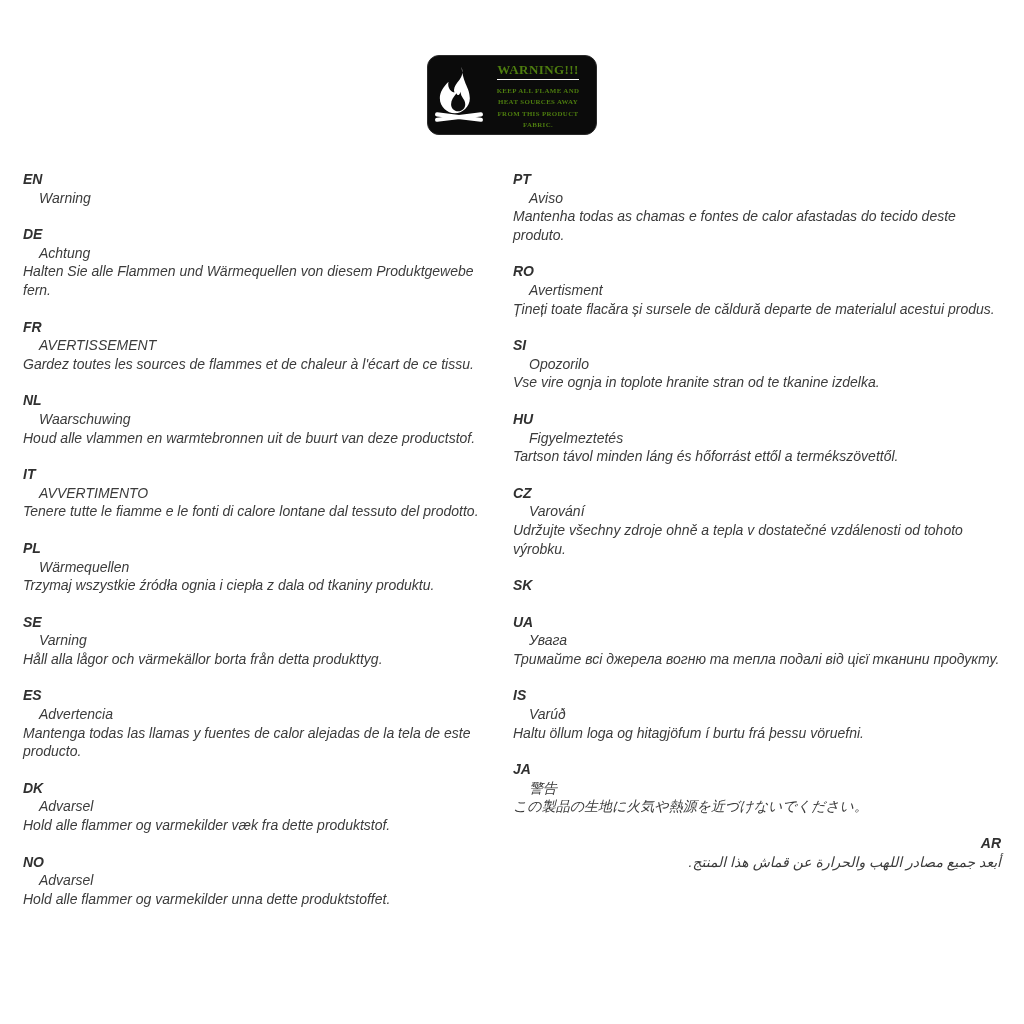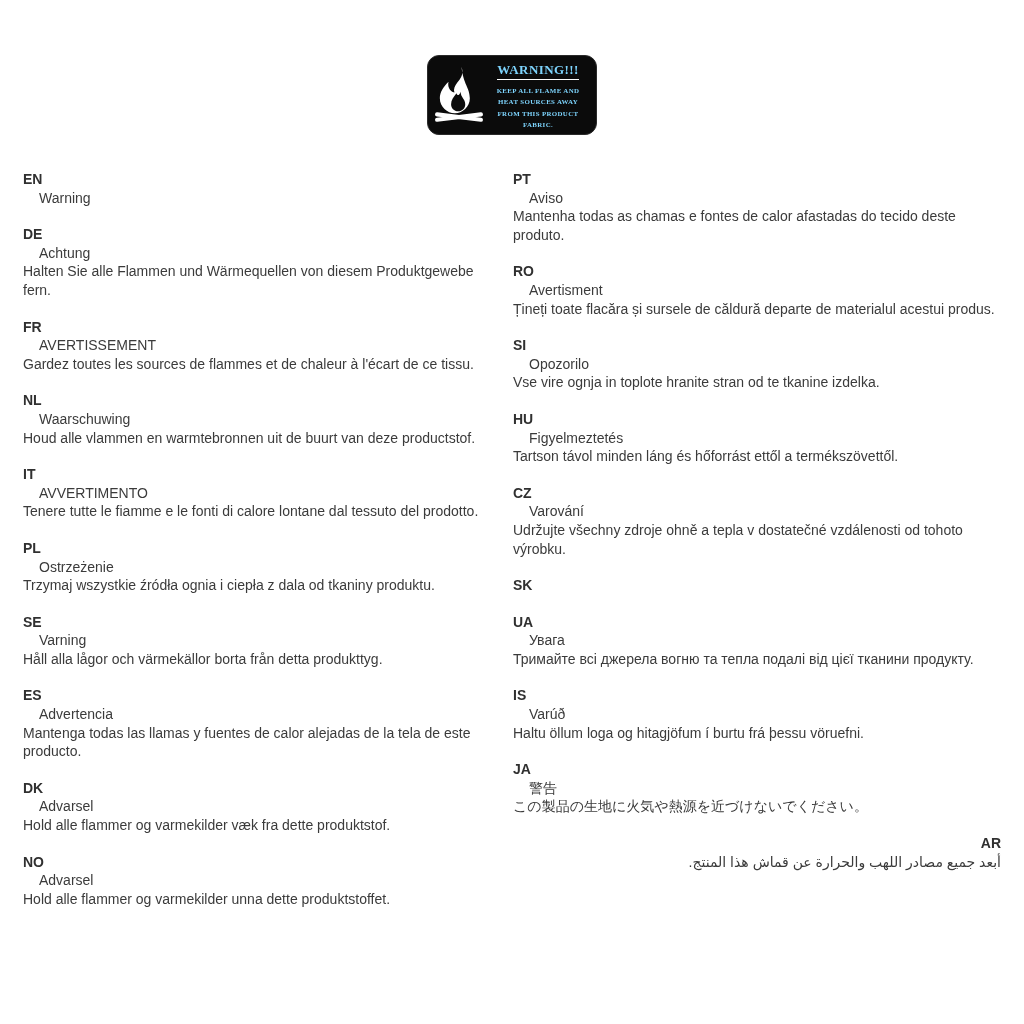--- a/index.html
+++ b/index.html
@@ -16,40 +16,40 @@
   .badge {
     position: absolute; top: 55px; left: 50%; transform: translateX(-50%);
     width: 170px; height: 80px;
     background: #0b0b0b;
     border: 1px solid #2a2a2a;
     border-radius: 12px;
     display: flex; align-items: center;
     padding: 6px 8px 6px 2px;
   }
   .badge-icon { width: 58px; height: 66px; flex: 0 0 58px; display: flex; align-items: center; justify-content: center; }
-  .badge-textblock { flex: 1; text-align: center; color: #7dd3fc; }
+  .badge-textblock { flex: 1; text-align: center; color: #4d7c0f; }
   .badge-title {
     display: inline-block;
     font-family: "Liberation Serif", "DejaVu Serif", serif;
     font-weight: bold; font-size: 13px; letter-spacing: 0.4px;
     border-bottom: 1.5px solid #ffffff;
     padding-bottom: 1px; margin-bottom: 5px;
   }
   .badge-line {
     font-family: "Liberation Serif", "DejaVu Serif", serif;
     font-weight: bold; font-size: 6.9px; letter-spacing: 0.35px;
     line-height: 1.6; white-space: nowrap;
   }
 
   
   .columns {
     position: absolute; top: 170px; left: 23px;
     display: flex; gap: 23px;
   }
-  .col { display: block; }
+  .col { display: block; font-style: italic; }
   .col-left  { width: 467px; }
   .col-right { width: 488px; }
 
   .entry { margin-bottom: 18px; font-size: 14px; line-height: 18.6px; color: #3b3b3b; }
   .entry .code  { font-weight: bold; color: #303030; }
   .entry .title { font-weight: normal; margin-left: 16px; }
   .entry .text  { font-weight: normal; }
   .entry.rtl { direction: rtl; text-align: right; }
   .entry.rtl .code { direction: ltr; text-align: right; }
 </style>
@@ -100,21 +100,21 @@
         <div class="title">Waarschuwing</div>
         <div class="text">Houd alle vlammen en warmtebronnen uit de buurt van deze productstof.</div>
       </div>
       <div class="entry">
         <div class="code">IT</div>
         <div class="title">AVVERTIMENTO</div>
         <div class="text">Tenere tutte le fiamme e le fonti di calore lontane dal tessuto del prodotto.</div>
       </div>
       <div class="entry">
         <div class="code">PL</div>
-        <div class="title">Ostrzeżenie</div>
+        <div class="title">Wärmequellen</div>
         <div class="text">Trzymaj wszystkie źródła ognia i ciepła z dala od tkaniny produktu.</div>
       </div>
       <div class="entry">
         <div class="code">SE</div>
         <div class="title">Varning</div>
         <div class="text">Håll alla lågor och värmekällor borta från detta produkttyg.</div>
       </div>
       <div class="entry">
         <div class="code">ES</div>
         <div class="title">Advertencia</div>

